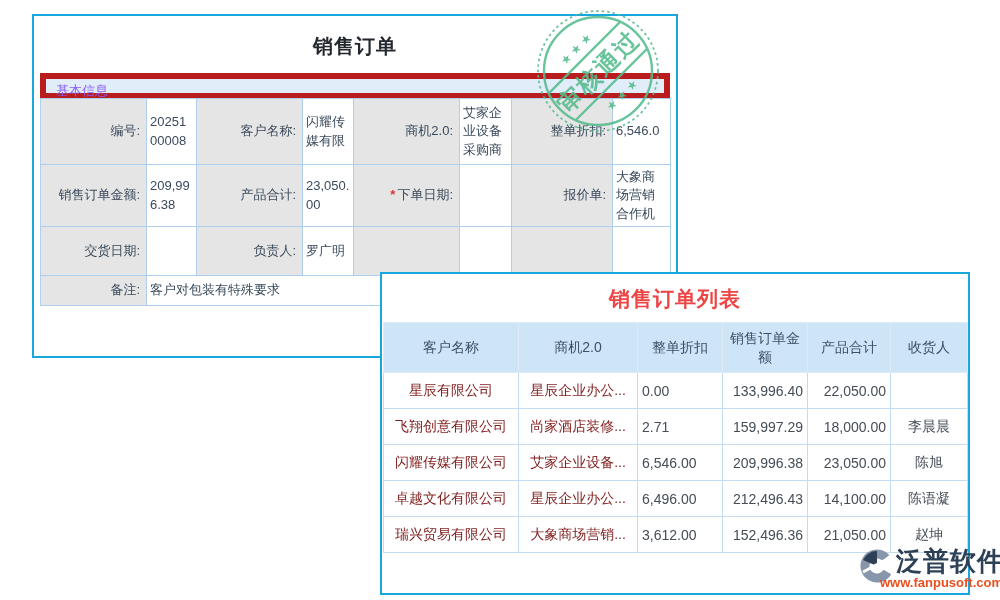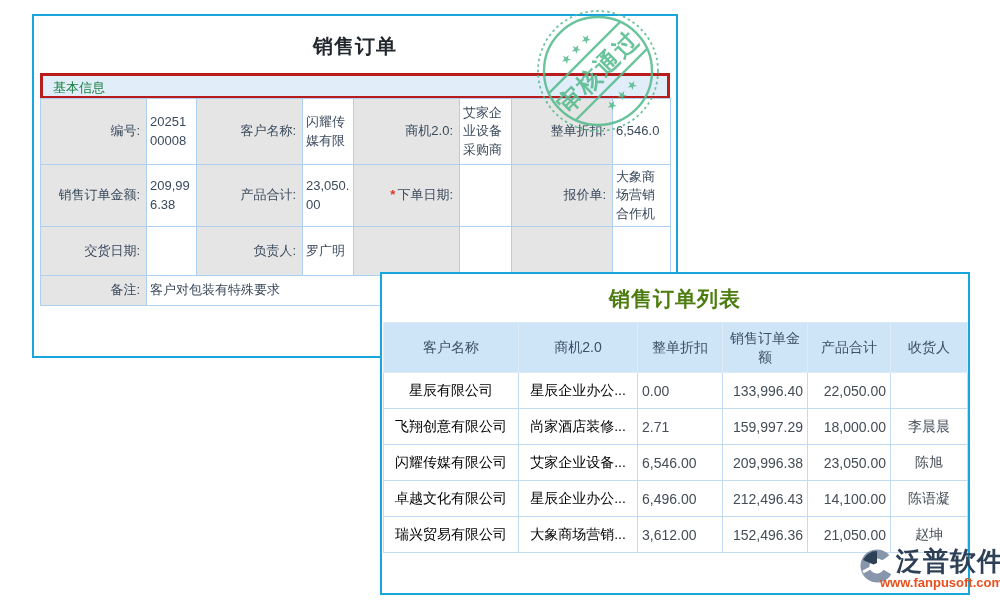--- a/index.html
+++ b/index.html
@@ -11,22 +11,22 @@
   .form-panel {
     position: absolute; left: 32px; top: 14px; width: 646px; height: 344px;
     background: #fff; border: 2px solid #18A7DD; z-index: 1;
   }
   .form-title {
     margin-top: 17px; text-align: center;
     font-size: 20px; font-weight: bold; color: #23282E; letter-spacing: 1px;
   }
   .section-bar {
     position: absolute; left: 6px; top: 57px; width: 630px; height: 26px;
-    background: #E2EDFA; border: 3px solid #b91c1c;
-    font-size: 13px; line-height: 24px; padding-left: 10px; color: #15803d;
+    background: #E2EDFA; border: 6px solid #b91c1c;
+    font-size: 13px; line-height: 24px; padding-left: 10px; color: #8b5cf6;
   }
   .form-table {
     position: absolute; left: 6px; top: 82px; width: 630px;
     border-collapse: collapse; table-layout: fixed; font-size: 13px;
   }
   .form-table td {
     border: 1px solid #AFCFEE; vertical-align: middle; line-height: 1.4;
   }
   .form-table td.lbl {
     background: #e5e5e5; text-align: right; padding: 3px 6px 3px 2px; color: #3A4A5C;
@@ -37,40 +37,40 @@
   }
   .req { color: #E0342B; margin-right: 2px; font-weight: bold; }
 
   
   .list-panel {
     position: absolute; left: 380px; top: 272px; width: 590px; height: 323px;
     background: #fff; border: 2px solid #18A7DD; z-index: 2;
   }
   .list-title {
     margin-top: 11px; text-align: center;
-    font-size: 21px; font-weight: bold; color: #4d7c0f; letter-spacing: 1px;
+    font-size: 21px; font-weight: bold; color: #ef4444; letter-spacing: 1px;
   }
   .list-table {
     position: absolute; left: 1px; top: 48px; width: 584px;
     border-collapse: collapse; table-layout: fixed; font-size: 14px;
   }
   .list-table th {
     background: #CEE4F7; color: #3D5166; font-weight: normal;
     border: 1px solid #DDEBF8; height: 50px; text-align: center; line-height: 1.35;
     padding: 2px 4px;
   }
   .list-table td {
     border: 1px solid #C2DDF3; height: 36px; background: #fff; color: #454D57;
     padding: 2px 4px; white-space: nowrap; overflow: hidden;
   }
   .list-table td.c-link { text-align: center; }
   .list-table td.c-num-r { padding-right: 12px; }
   .list-table td.c-num-c { text-align: right; }
   .list-table td.c-name { text-align: center; }
-  .link { color: #000000; text-decoration: none; cursor: pointer; }
+  .link { color: #7f1d1d; text-decoration: none; cursor: pointer; }
 
   
   .stamp { position: absolute; left: 534px; top: 6px; width: 128px; height: 130px; z-index: 3; opacity: 0.88; pointer-events: none; }
 
   
   .logo { position: absolute; left: 858px; top: 544px; width: 142px; height: 52px; z-index: 4; }
   .logo-mark { position: absolute; left: 2px; top: 5px; }
   .logo-name { position: absolute; left: 38px; top: 0; font-size: 26px; font-weight: bold; color: #2E4056; letter-spacing: 1px; white-space: nowrap; }
   .logo-url { position: absolute; left: 22px; top: 31px; font-size: 13px; font-weight: bold; color: #E8501F; white-space: nowrap; }
 </style>

